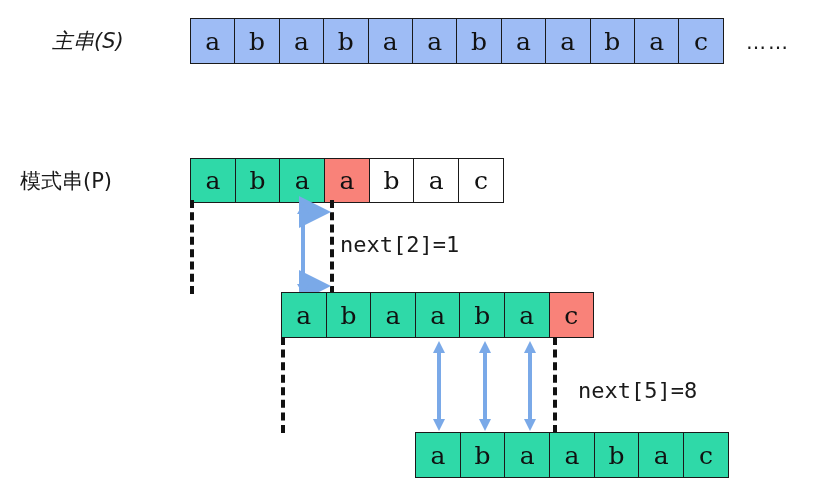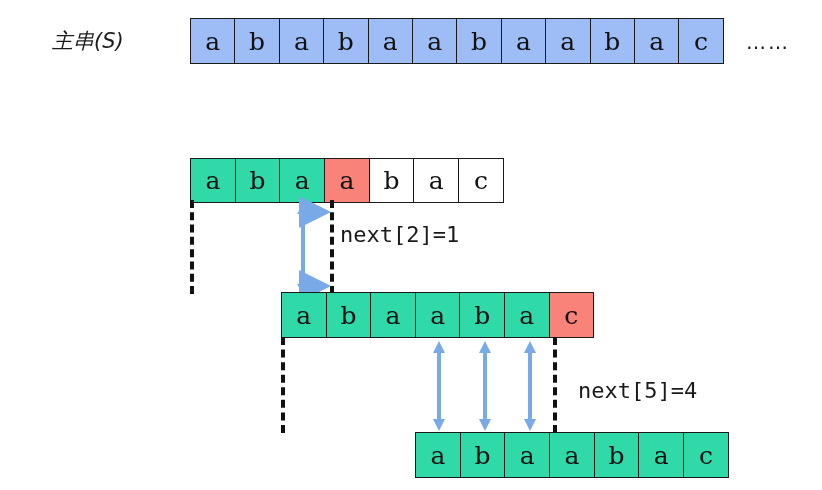--- a/index.html
+++ b/index.html
@@ -88,20 +88,21 @@
       <div class="cell c-blue" style="width: 45.4px; height: 46px;">b</div>
       <div class="cell c-blue" style="width: 45.4px; height: 46px;">a</div>
       <div class="cell c-blue" style="width: 45.4px; height: 46px;">a</div>
       <div class="cell c-blue" style="width: 45.4px; height: 46px;">b</div>
       <div class="cell c-blue" style="width: 45.4px; height: 46px;">a</div>
       <div class="cell c-blue" style="width: 45.4px; height: 46px;">c</div>
     </div>
 
   <div class="ellipsis" style="left:746px; top:30px;">……</div>
 
+  <div class="row-label" style="left:20px; top:167px;">模式串(P)</div>
 
   <div class="strip" id="strip-p1" style="left:190px; top:158px;">
       <div class="cell c-green" style="width: 45.7px; height: 45px;">a</div>
       <div class="cell c-green" style="width: 45.7px; height: 45px;">b</div>
       <div class="cell c-green" style="width: 45.7px; height: 45px;">a</div>
       <div class="cell c-red" style="width: 45.7px; height: 45px;">a</div>
       <div class="cell c-white" style="width: 45.7px; height: 45px;">b</div>
       <div class="cell c-white" style="width: 45.7px; height: 45px;">a</div>
       <div class="cell c-white" style="width: 45.7px; height: 45px;">c</div>
     </div>
@@ -116,21 +117,21 @@
       </marker>
       <marker id="ahDown" markerWidth="8" markerHeight="8" refX="4" refY="7" orient="auto" markerUnits="strokeWidth">
         <path d="M4,0 L8,8 L0,8 Z" fill="#7aa9e8"></path>
       </marker>
     </defs>
     <line x1="15" y1="10" x2="15" y2="84" stroke="#7aa9e8" stroke-width="4" marker-start="url(#ahDown)" marker-end="url(#ahUp)"></line>
     <path d="M15,2 L21,12 L9,12 Z" fill="#7aa9e8"></path>
     <path d="M15,92 L21,82 L9,82 Z" fill="#7aa9e8"></path>
   </svg>
 
-  <div class="next-label" style="left:340px; top:222px;">next[2]=1</div>
+  <div class="next-label" style="left:340px; top:232px;">next[2]=1</div>
 
   <div class="strip" id="strip-p2" style="left:281px; top:292px;">
       <div class="cell c-green" style="width: 45.6px; height: 46px;">a</div>
       <div class="cell c-green" style="width: 45.6px; height: 46px;">b</div>
       <div class="cell c-green" style="width: 45.6px; height: 46px;">a</div>
       <div class="cell c-green" style="width: 45.6px; height: 46px;">a</div>
       <div class="cell c-green" style="width: 45.6px; height: 46px;">b</div>
       <div class="cell c-green" style="width: 45.6px; height: 46px;">a</div>
       <div class="cell c-red" style="width: 45.6px; height: 46px;">c</div>
     </div>
@@ -147,21 +148,21 @@
     <line x1="15" y1="12" x2="15" y2="82" stroke="#7aa9e8" stroke-width="4"></line>
     <path d="M15,2 L21,14 L9,14 Z" fill="#7aa9e8"></path>
     <path d="M15,92 L21,80 L9,80 Z" fill="#7aa9e8"></path>
   </svg>
   <svg class="arrowsvg" style="left:515px; top:339px;" width="30" height="94" viewBox="0 0 30 94">
     <line x1="15" y1="12" x2="15" y2="82" stroke="#7aa9e8" stroke-width="4"></line>
     <path d="M15,2 L21,14 L9,14 Z" fill="#7aa9e8"></path>
     <path d="M15,92 L21,80 L9,80 Z" fill="#7aa9e8"></path>
   </svg>
 
-  <div class="next-label" style="left:578px; top:378px;">next[5]=4</div>
+  <div class="next-label" style="left:578px; top:378px;">next[5]=8</div>
 
   <div class="strip" id="strip-p3" style="left:415px; top:432px;">
       <div class="cell c-green" style="width: 45.7px; height: 46px;">a</div>
       <div class="cell c-green" style="width: 45.7px; height: 46px;">b</div>
       <div class="cell c-green" style="width: 45.7px; height: 46px;">a</div>
       <div class="cell c-green" style="width: 45.7px; height: 46px;">a</div>
       <div class="cell c-green" style="width: 45.7px; height: 46px;">b</div>
       <div class="cell c-green" style="width: 45.7px; height: 46px;">a</div>
       <div class="cell c-green" style="width: 45.7px; height: 46px;">c</div>
     </div>

